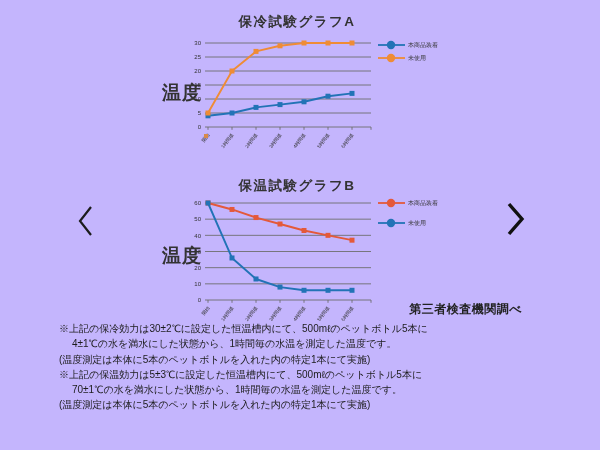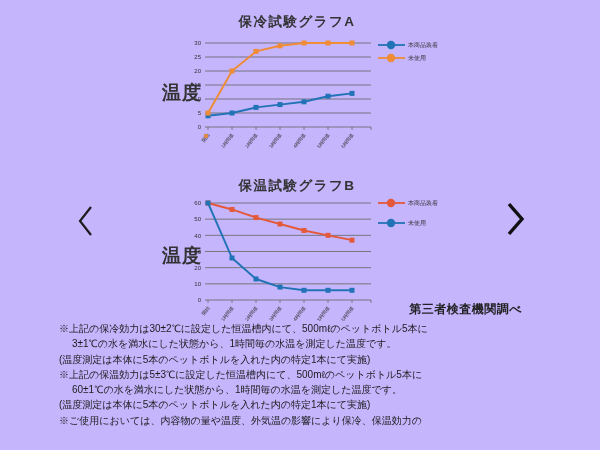--- a/index.html
+++ b/index.html
@@ -194,21 +194,20 @@
           <circle cx="13" cy="5" r="4.2" fill="#2273b6"></circle>
         </svg>
         <span class="legend-label">未使用</span>
       </div>
     </div>
 
   <div class="source-note">第三者検査機関調べ</div>
 
   <div class="notes">
       <div class="note-line">※上記の保冷効力は30±2℃に設定した恒温槽内にて、500mℓのペットボトル5本に</div>
-      <div class="note-line indent">3±1℃の水を満水にした状態から、1時間毎の水温を測定した温度です。</div>
+      <div class="note-line indent">4±1℃の水を満水にした状態から、1時間毎の水温を測定した温度です。</div>
       <div class="note-line">(温度測定は本体に5本のペットボトルを入れた内の特定1本にて実施)</div>
       <div class="note-line">※上記の保温効力は5±3℃に設定した恒温槽内にて、500mℓのペットボトル5本に</div>
-      <div class="note-line indent">60±1℃の水を満水にした状態から、1時間毎の水温を測定した温度です。</div>
+      <div class="note-line indent">70±1℃の水を満水にした状態から、1時間毎の水温を測定した温度です。</div>
       <div class="note-line">(温度測定は本体に5本のペットボトルを入れた内の特定1本にて実施)</div>
-      <div class="note-line">※ご使用においては、内容物の量や温度、外気温の影響により保冷、保温効力の</div>
     </div>
 
 </div>
 
 </body></html>

